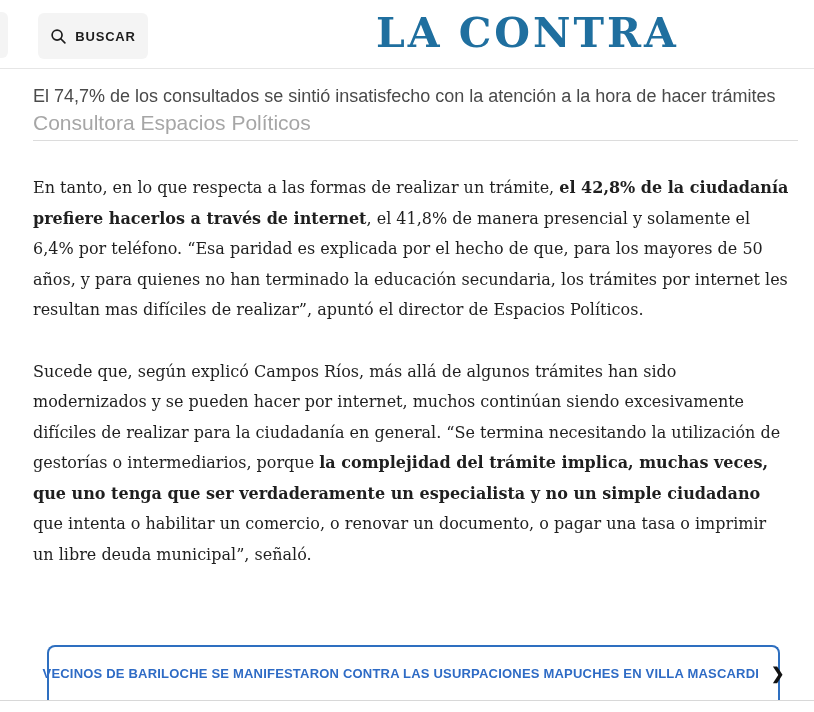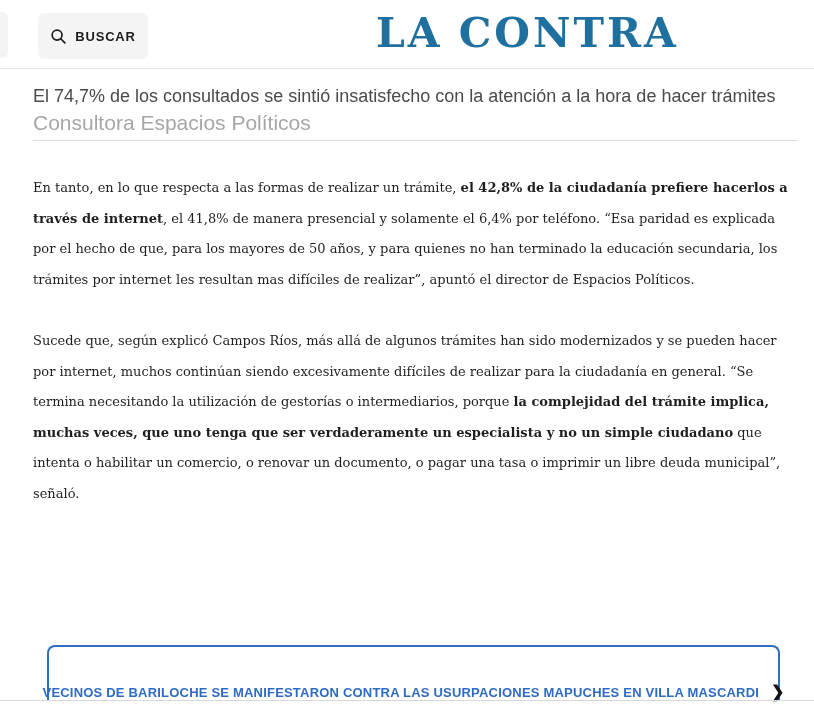--- a/index.html
+++ b/index.html
@@ -51,31 +51,31 @@
     font-size: 21px; color: #a6a6a6; line-height: 20px;
   }
   .caption-divider {
     position: absolute; top: 140px; left: 33px; width: 765px; height: 1px; background: #dcdcdc;
   }
 
   
   .article {
     position: absolute; left: 33px; top: 173px; width: 757px;
     font-family: "DejaVu Serif", serif;
-    font-size: 13px; line-height: 30.5px; color: #1f1f1f;
+    font-size: 16px; line-height: 30.5px; color: #1f1f1f;
   }
   .article p { margin-bottom: 31px; }
   .article .b { font-weight: bold; }
 
   
   .related-box {
     position: absolute; left: 47px; top: 645px; width: 733px; height: 55px;
     border: 2px solid #2e6fc0; border-bottom: none;
     border-radius: 8px 8px 0 0;
-    display: flex; align-items: flex-end; justify-content: center; gap: 12px;
+    display: flex; align-items: center; justify-content: center; gap: 12px;
     background: #ffffff; cursor: pointer;
   }
   .related-label {
     font-size: 13px; font-weight: bold; letter-spacing: 0.2px; color: #2e6bc5;
     white-space: nowrap;
   }
   .related-chevron {
     font-size: 16px; font-weight: bold; color: #121212; line-height: 1;
   }
 

